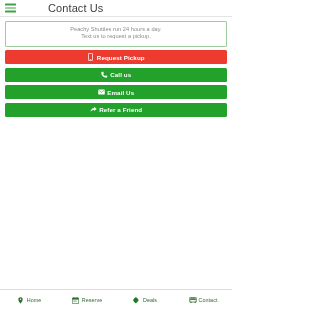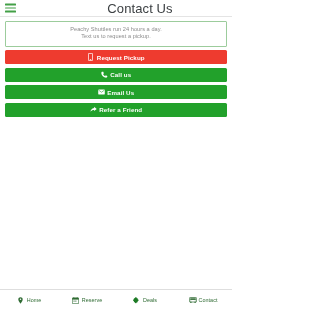--- a/index.html
+++ b/index.html
@@ -29,22 +29,22 @@
     position: absolute; left: 5px; top: 50%;
     transform: translateY(-50%);
     width: 11px; height: 9px;
     display: flex; flex-direction: column; justify-content: space-between;
   }
   .hamburger span {
     display: block; height: 1.8px; width: 100%;
     background: #43a047; border-radius: 0.5px;
   }
   .header-title {
-    width: 100%; text-align: center;
-    font-size: 13px; color: #3c4043;
+    width: 100%; text-align: left;
+    font-size: 11px; color: #3c4043;
     letter-spacing: 0.1px;
     line-height: 17px;
     margin-left: 48px;
   }
 
   
   .content {
     flex: 1 1 auto;
     padding: 4px 5px 0 5px;
     background: #ffffff;

